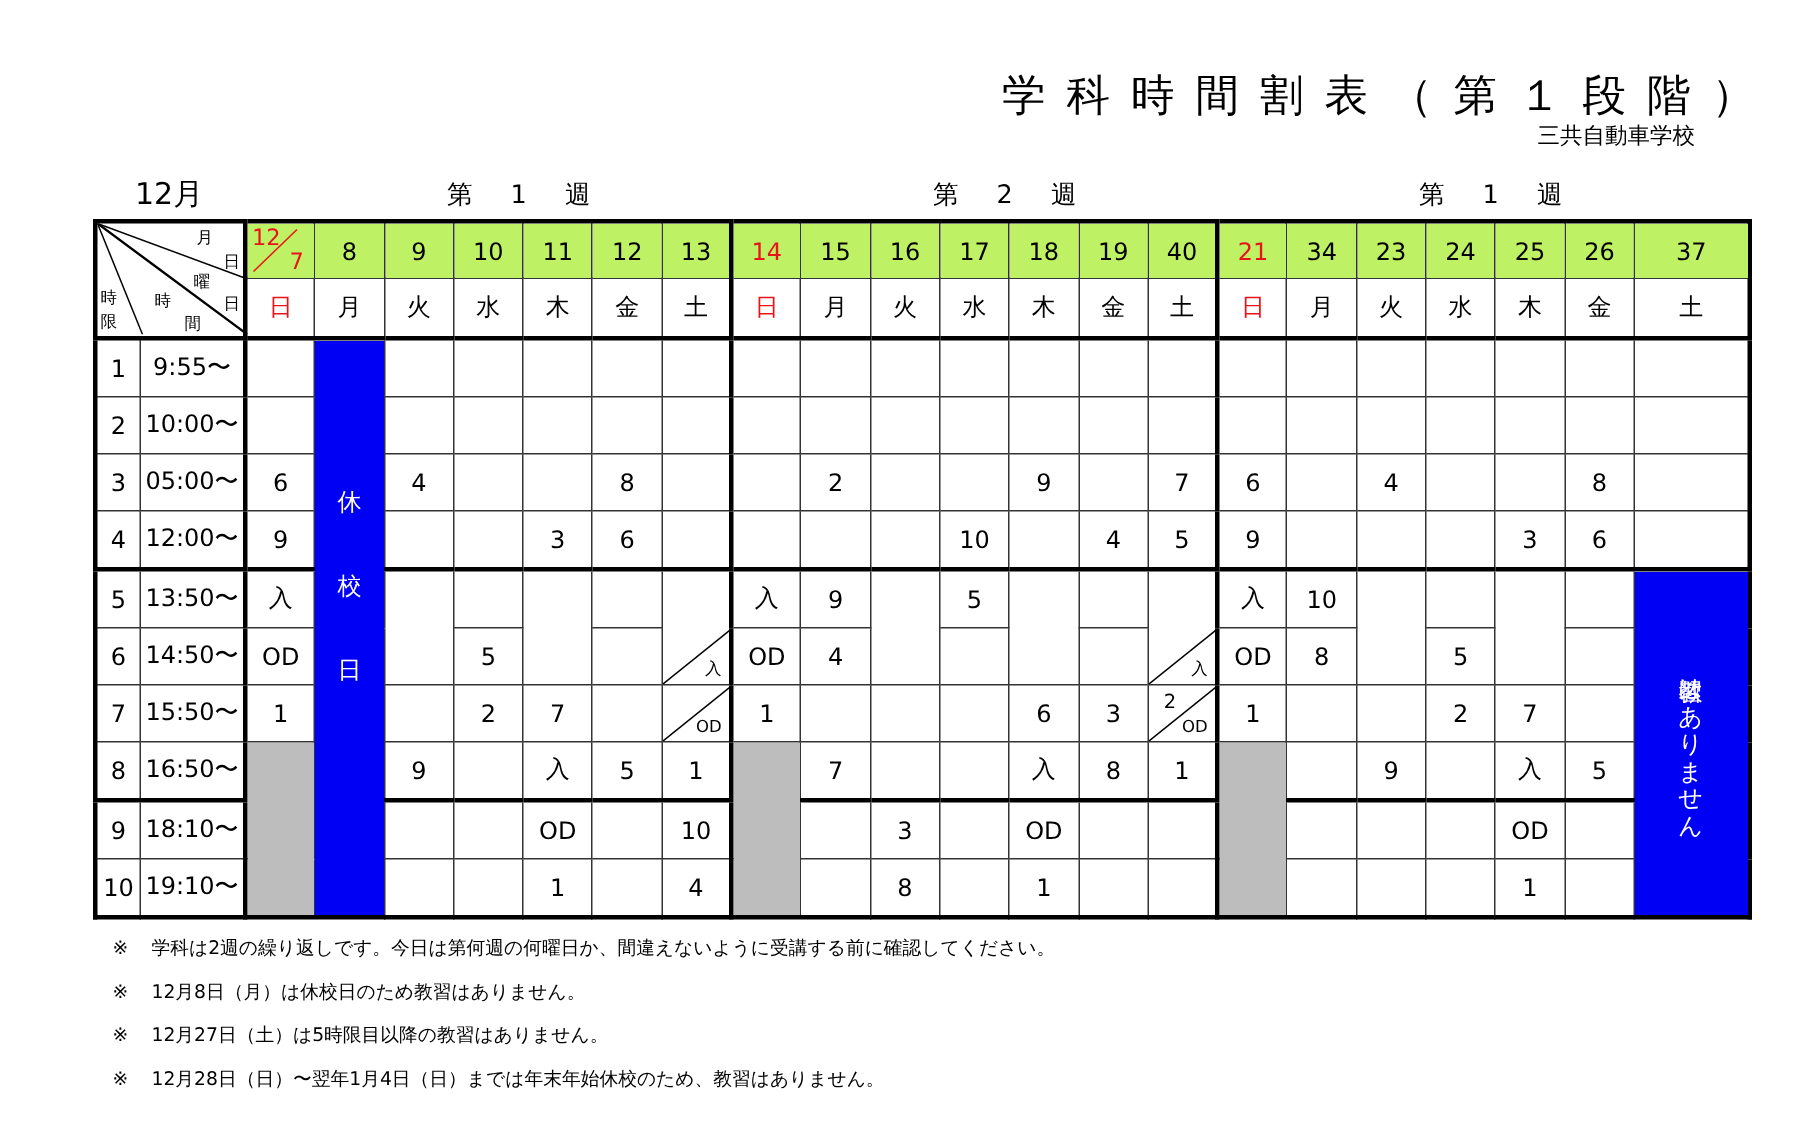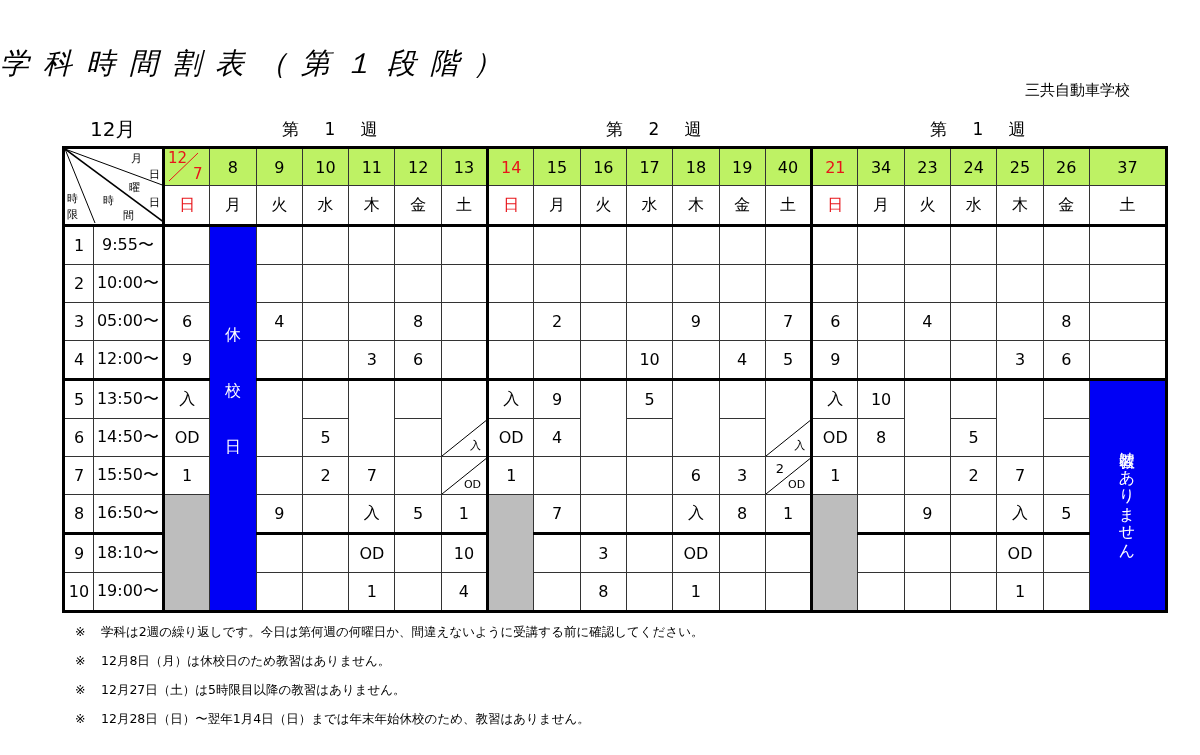--- a/index.html
+++ b/index.html
@@ -1,22 +1,22 @@
 <!DOCTYPE html>
 <html><head>
 <meta charset="utf-8">
 <style>
   html, body { margin:0; padding:0; background:#ffffff; }
   body { width:1200px; height:755px; position:relative; overflow:hidden;
          font-family:"DejaVu Sans","Liberation Sans",sans-serif; color:#000; }
-  .title { position:absolute; left:0; width:1184px; top:44px; text-align:left;
-           font-size:29px; letter-spacing:14px;font-style:italic; }
+  .title { position:absolute; left:0; width:1184px; top:44px; text-align:right;
+           font-size:29px; letter-spacing:14px; }
   .school { position:absolute; right:70px; top:81px; font-size:15px; }
   .month { position:absolute; left:90px; top:116px; font-size:20px; }
-  .weeklbl { position:absolute; top:118px; font-size:17px; letter-spacing:10px; }
+  .weeklbl { position:absolute; top:118px; font-size:17px; letter-spacing:10px;margin-left:16px; }
 
   table.tt { position:absolute; left:62px; top:146px; border-collapse:collapse;
              table-layout:fixed; border:3px solid #000; }
   table.tt td { border:1px solid #333; padding:0; text-align:center; vertical-align:middle;
                 font-size:16px; height:37px; position:relative; }
   td.date { background:#bef264; height:36px !important; font-size:16px; }
   td.red { color:#e8141a; }
   td.dow { height:38px !important; font-size:18px; }
   td.wk { border-left:3px solid #000 !important; }
   tr.thick td { border-bottom:3px solid #000; }
@@ -364,21 +364,21 @@
         <td></td>
         <td></td>
         <td></td>
         <td></td>
         <td></td>
         <td>OD</td>
         <td></td>
       </tr>
       <tr>
         <td class="per">10</td>
-        <td class="time">19:00〜</td>
+        <td class="time">19:10〜</td>
         <td></td>
         <td></td>
         <td>1</td>
         <td></td>
         <td>4</td>
         <td></td>
         <td>8</td>
         <td></td>
         <td>1</td>
         <td></td>

